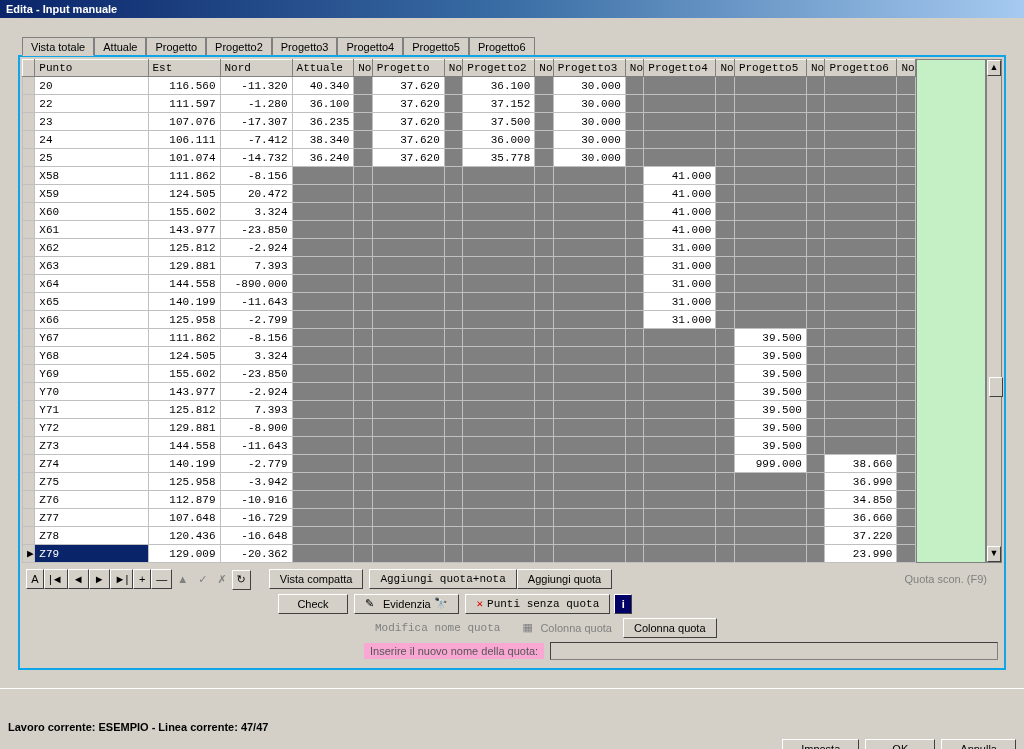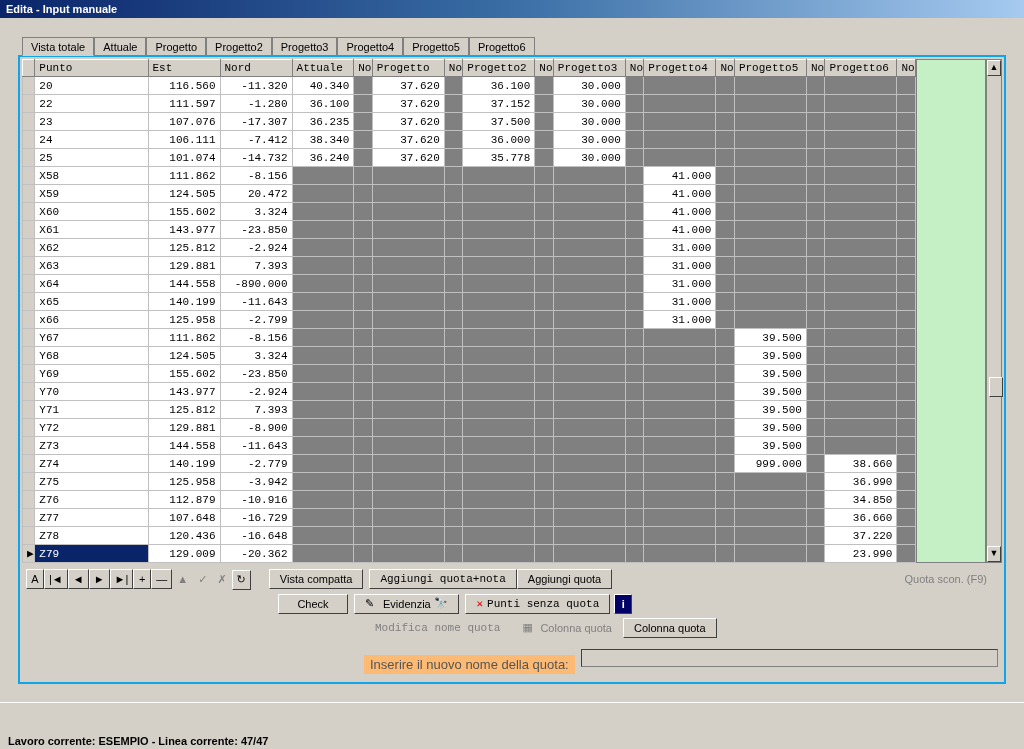--- a/index.html
+++ b/index.html
@@ -127,21 +127,21 @@
     border:1px solid #fff; border-right-color:#404040; border-bottom-color:#404040;
     background:#d4d0c8; font-size:11px; padding:2px 4px; height:20px;
     display:inline-flex; align-items:center; justify-content:center; cursor:pointer;
     min-width:18px;
   }
   .wbtn { padding: 2px 10px; min-width:70px;}
   .wbtn.wide { min-width:110px;font-family:Liberation Mono, monospace;}
   .wbtn.disabled, .navbtn.disabled { color:#808080; border-color:#d4d0c8; cursor:default;}
   .spacer { flex:1; }
   .statuslabel {
-    background:#fdba74; color:#555; padding:2px 6px; font-size:13px;margin-top:13px;
+    background:#f9a8d4; color:#555; padding:2px 6px; font-size:11px;
   }
   .sunken-field {
     border:1px solid #808080; border-top-color:#404040; border-left-color:#404040;
     background:#d4d0c8; height:18px; flex:1; margin-left:6px;
   }
   .footer {
     display:flex; align-items:center; padding:6px 8px; gap:6px;
     border-top:1px solid #fff;
   }
   .footer .status { font-weight:bold; flex:1; }

